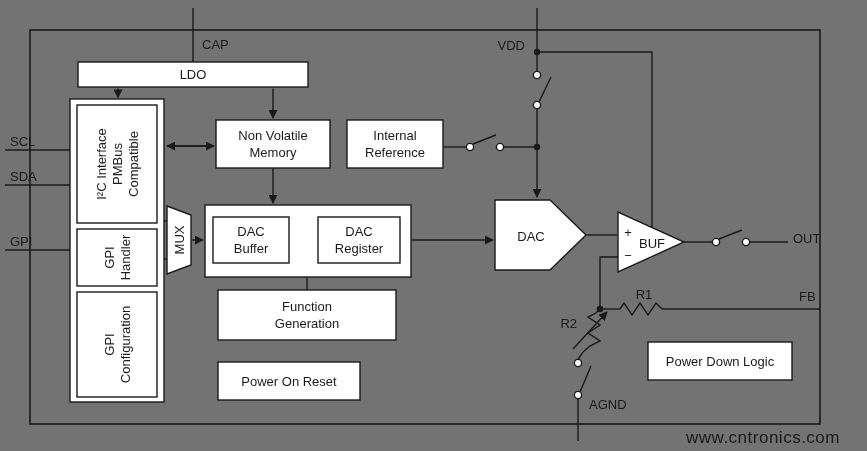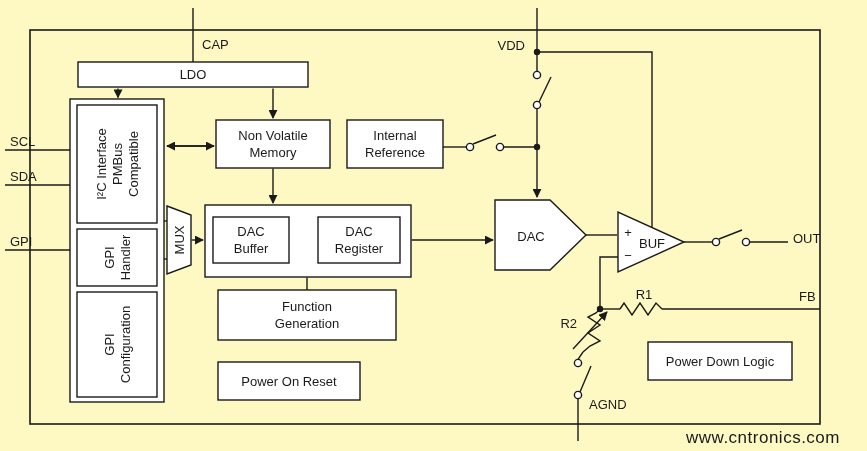--- a/index.html
+++ b/index.html
@@ -1,16 +1,16 @@
 <!DOCTYPE html>
 <html><head>
 <meta charset="utf-8">
 <style>
   html,body{margin:0;padding:0;background:#ffffff;}
-  .canvas{position:relative;width:867px;height:451px;background:#fef9c3;overflow:hidden;}
+  .canvas{position:relative;width:867px;height:451px;background:#737373;overflow:hidden;}
   svg{position:absolute;inset:0;}
   .blk{fill:#ffffff;stroke:#1a1a1a;stroke-width:1.4;}
   .wire{stroke:#1a1a1a;stroke-width:1.4;fill:none;}
   .sw{fill:#ffffff;stroke:#1a1a1a;stroke-width:1.4;}
   .dot{fill:#1a1a1a;stroke:none;}
   text{font-family:"Liberation Sans",sans-serif;fill:#1a1a1a;dominant-baseline:central;}
   .lbl{font-size:13px;}
   .pin{font-size:13px;}
   .wm{font-size:17px;letter-spacing:.5px;}
 </style>

